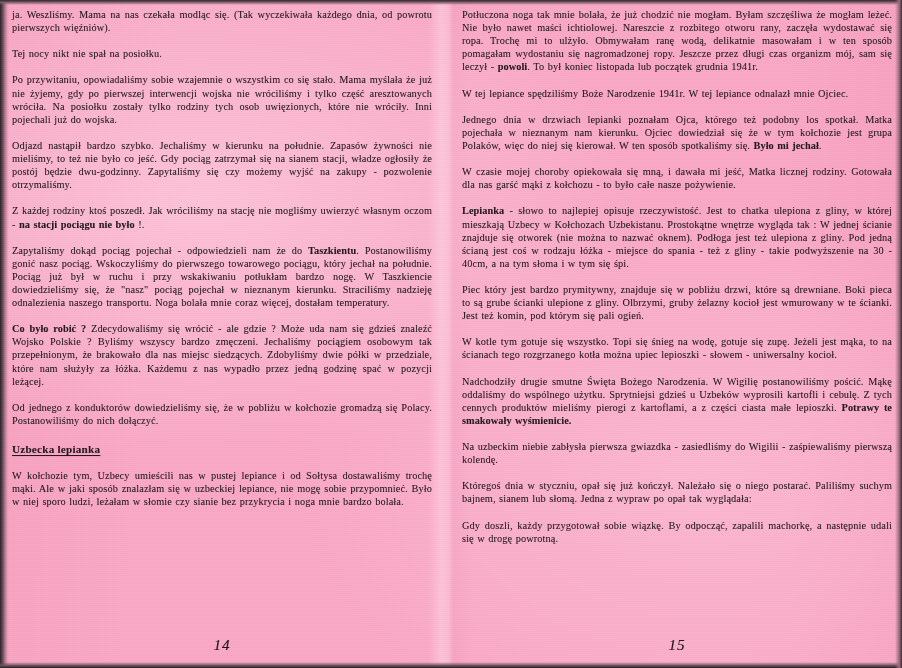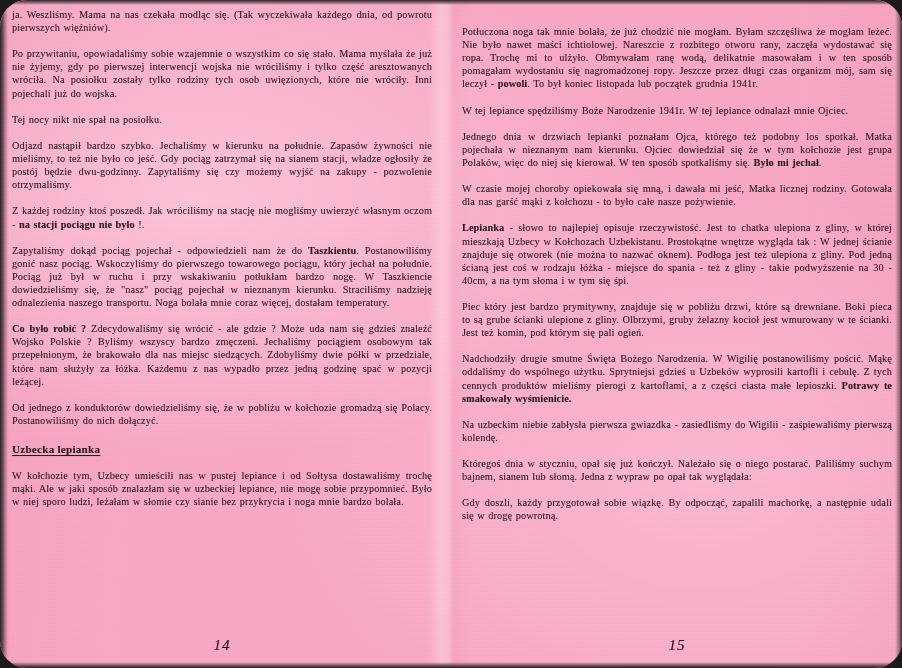--- a/index.html
+++ b/index.html
@@ -12,21 +12,20 @@
     overflow: hidden;
     background: #1a1a1a;
   }
 
   #scan {
     position: relative;
     width: 902px;
     height: 668px;
     background: #f9a8c4;
     overflow: hidden;
-    border-radius: 27px;
   }
 
   
   #scan::before {
     content: "";
     position: absolute;
     inset: 0;
     background:
       radial-gradient(ellipse 70% 55% at 22% 30%, rgba(255,215,232,0.55), rgba(255,255,255,0) 70%),
       radial-gradient(ellipse 65% 60% at 78% 72%, rgba(255,205,226,0.40), rgba(255,255,255,0) 72%),
@@ -94,21 +93,21 @@
   .column {
     padding-top: 8px;
     font-family: "Liberation Serif", "DejaVu Serif", serif;
     font-size: 10.2px;
     line-height: 13.1px;
     color: #23181d;
     text-align: justify;
     text-justify: inter-word;
     letter-spacing: 0.15px;
   }
-  .page-right .column { padding-top: 25px; }
+  .page-right .column { padding-top: 8px; }
 
   p.para {
     margin: 0 0 13.1px 0;
     text-align: justify;
     word-spacing: 0.8px;
     
     text-shadow: 0.35px 0.25px 0 rgba(60,40,50,0.30);
   }
 
   b, strong {
@@ -159,41 +158,42 @@
 </head>
 <body>
 
 <div id="scan">
 
   <div class="gutter"></div>
 
   <div class="page page-left">
     <div class="column">
       <p class="para">ja. Weszliśmy. Mama na nas czekała modląc się. (Tak wyczekiwała każdego dnia, od powrotu pierwszych więźniów).</p>
+      <p class="para">Tej nocy nikt nie spał na posiołku.</p>
       <p class="para">Po przywitaniu, opowiadaliśmy sobie wzajemnie o wszystkim co się stało. Mama myślała że już nie żyjemy, gdy po pierwszej interwencji wojska nie wróciliśmy i tylko część aresztowanych wróciła. Na posiołku zostały tylko rodziny tych osob uwięzionych, które nie wróciły. Inni pojechali już do wojska.</p>
-      <p class="para">Tej nocy nikt nie spał na posiołku.</p>
       <p class="para">Odjazd nastąpił bardzo szybko. Jechaliśmy w kierunku na południe. Zapasów żywności nie mieliśmy, to też nie było co jeść. Gdy pociąg zatrzymał się na sianem stacji, władze ogłosiły że postój będzie dwu-godzinny. Zapytaliśmy się czy możemy wyjść na zakupy - pozwolenie otrzymaliśmy.</p>
       <p class="para">Z każdej rodziny ktoś poszedł. Jak wróciliśmy na stację nie mogliśmy uwierzyć własnym oczom - <b>na stacji pociągu nie było</b> !.</p>
       <p class="para">Zapytaliśmy dokąd pociąg pojechał - odpowiedzieli nam że do <b>Taszkientu</b>. Postanowiliśmy gonić nasz pociąg. Wskoczyliśmy do pierwszego towarowego pociągu, który jechał na południe. Pociąg już był w ruchu i przy wskakiwaniu potłukłam bardzo nogę. W Taszkiencie dowiedzieliśmy się, że "nasz" pociąg pojechał w nieznanym kierunku. Straciliśmy nadzieję odnalezienia naszego transportu. Noga bolała mnie coraz więcej, dostałam temperatury.</p>
       <p class="para"><b>Co było robić ?</b> Zdecydowaliśmy się wrócić - ale gdzie ? Może uda nam się gdzieś znaleźć Wojsko Polskie ? Byliśmy wszyscy bardzo zmęczeni. Jechaliśmy pociągiem osobowym tak przepełnionym, że brakowało dla nas miejsc siedzących. Zdobyliśmy dwie półki w przedziale, które nam służyły za łóżka. Każdemu z nas wypadło przez jedną godzinę spać w pozycji leżącej.</p>
       <p class="para">Od jednego z konduktorów dowiedzieliśmy się, że w pobliżu w kołchozie gromadzą się Polacy. Postanowiliśmy do nich dołączyć.</p>
       <h2 class="heading">Uzbecka lepianka</h2>
       <p class="para">W kołchozie tym, Uzbecy umieścili nas w pustej lepiance i od Sołtysa dostawaliśmy trochę mąki. Ale w jaki sposób znalazłam się w uzbeckiej lepiance, nie mogę sobie przypomnieć. Było w niej sporo ludzi, leżałam w słomie czy sianie bez przykrycia i noga mnie bardzo bolała.</p>
     </div>
     <div class="folio">14</div>
   </div>
 
   <div class="page page-right">
     <div class="column">
       <p class="para">Potłuczona noga tak mnie bolała, że już chodzić nie mogłam. Byłam szczęśliwa że mogłam leżeć. Nie było nawet maści ichtiolowej. Nareszcie z rozbitego otworu rany, zaczęła wydostawać się ropa. Trochę mi to ulżyło. Obmywałam ranę wodą, delikatnie masowałam i w ten sposób pomagałam wydostaniu się nagromadzonej ropy. Jeszcze przez długi czas organizm mój, sam się leczył - <b>powoli</b>. To był koniec listopada lub początek grudnia 1941r.</p>
       <p class="para">W tej lepiance spędziliśmy Boże Narodzenie 1941r. W tej lepiance odnalazł mnie Ojciec.</p>
       <p class="para">Jednego dnia w drzwiach lepianki poznałam Ojca, którego też podobny los spotkał. Matka pojechała w nieznanym nam kierunku. Ojciec dowiedział się że w tym kołchozie jest grupa Polaków, więc do niej się kierował. W ten sposób spotkaliśmy się. <b>Było mi jechał</b>.</p>
       <p class="para">W czasie mojej choroby opiekowała się mną, i dawała mi jeść, Matka licznej rodziny. Gotowała dla nas garść mąki z kołchozu - to było całe nasze pożywienie.</p>
       <p class="para"><b>Lepianka</b> - słowo to najlepiej opisuje rzeczywistość. Jest to chatka ulepiona z gliny, w której mieszkają Uzbecy w Kołchozach Uzbekistanu. Prostokątne wnętrze wygląda tak : W jednej ścianie znajduje się otworek (nie można to nazwać oknem). Podłoga jest też ulepiona z gliny. Pod jedną ścianą jest coś w rodzaju łóżka - miejsce do spania - też z gliny - takie podwyższenie na 30 - 40cm, a na tym słoma i w tym się śpi.</p>
       <p class="para">Piec który jest bardzo prymitywny, znajduje się w pobliżu drzwi, które są drewniane. Boki pieca to są grube ścianki ulepione z gliny. Olbrzymi, gruby żelazny kocioł jest wmurowany w te ścianki. Jest też komin, pod którym się pali ogień.</p>
+      <p class="para">W kotle tym gotuje się wszystko. Topi się śnieg na wodę, gotuje się zupę. Jeżeli jest mąka, to na ścianach tego rozgrzanego kotła można upiec lepioszki - słowem - uniwersalny kocioł.</p>
       <p class="para">Nadchodziły drugie smutne Święta Bożego Narodzenia. W Wigilię postanowiliśmy pościć. Mąkę oddaliśmy do wspólnego użytku. Sprytniejsi gdzieś u Uzbeków wyprosili kartofli i cebulę. Z tych cennych produktów mieliśmy pierogi z kartoflami, a z części ciasta małe lepioszki. <b>Potrawy te smakowały wyśmienicie.</b></p>
       <p class="para">Na uzbeckim niebie zabłysła pierwsza gwiazdka - zasiedliśmy do Wigilii - zaśpiewaliśmy pierwszą kolendę.</p>
       <p class="para">Któregoś dnia w styczniu, opał się już kończył. Należało się o niego postarać. Paliliśmy suchym bajnem, sianem lub słomą. Jedna z wypraw po opał tak wyglądała:</p>
       <p class="para">Gdy doszli, każdy przygotował sobie wiązkę. By odpocząć, zapalili machorkę, a następnie udali się w drogę powrotną.</p>
     </div>
     <div class="folio">15</div>
   </div>
 
   <div class="scanlines"></div>
   <div class="edge-left"></div>

